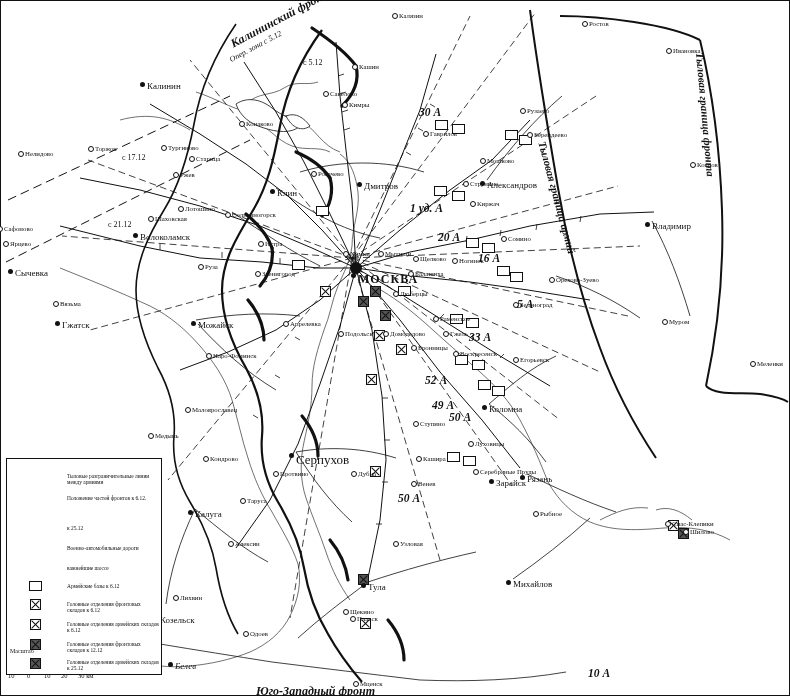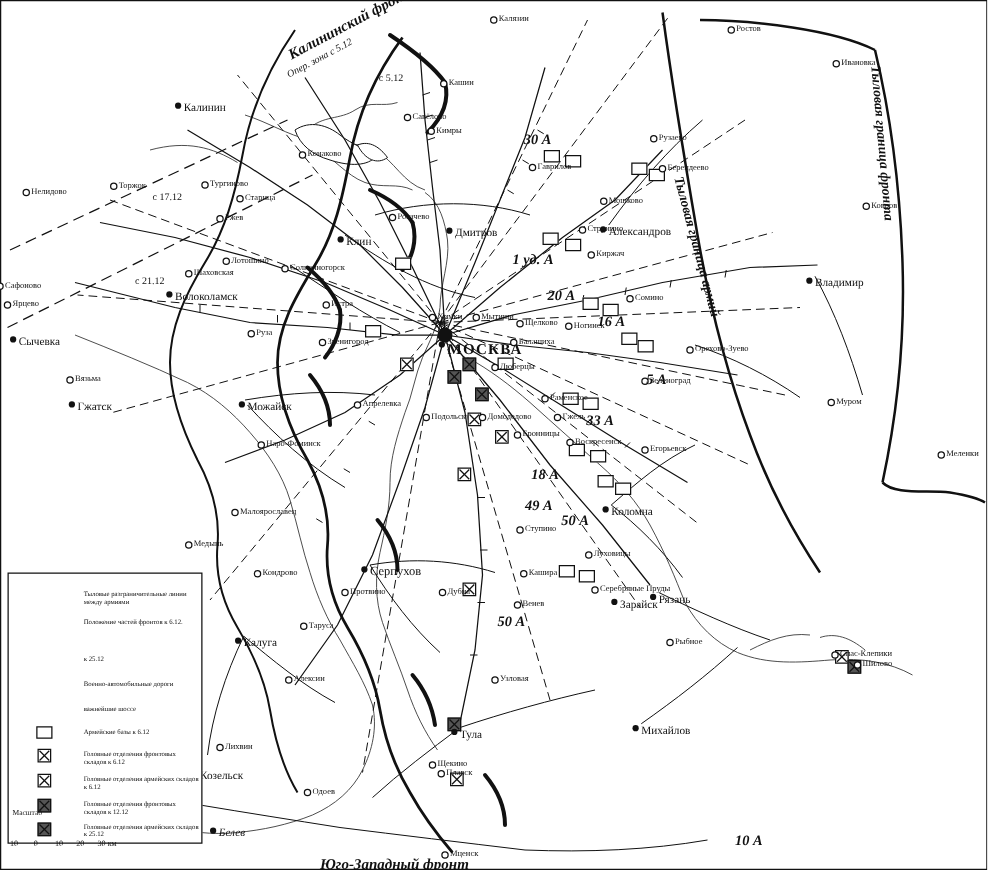--- a/index.html
+++ b/index.html
@@ -246,21 +246,21 @@
       <div class="lbl city" style="left: 652px; top: 221px; font-size: 9px;">Владимир</div>
       <div class="dotb" style="left: 645px; top: 222px;"></div>
       <div class="lbl city" style="left: 147px; top: 81px; font-size: 9px;">Калинин</div>
       <div class="dotb" style="left: 140px; top: 82px;"></div>
       <div class="lbl city" style="left: 364px; top: 181px; font-size: 9px;">Дмитров</div>
       <div class="dotb" style="left: 357px; top: 182px;"></div>
       <div class="lbl city" style="left: 487px; top: 180px; font-size: 9px;">Александров</div>
       <div class="dotb" style="left: 480px; top: 181px;"></div>
       <div class="lbl city" style="left: 489px; top: 404px; font-size: 9px;">Коломна</div>
       <div class="dotb" style="left: 482px; top: 405px;"></div>
-      <div class="lbl city" style="left: 296px; top: 452px; font-size: 10px;">Серпухов</div>
+      <div class="lbl city" style="left: 296px; top: 452px; font-size: 13px;">Серпухов</div>
       <div class="dotb" style="left: 289px; top: 453px;"></div>
       <div class="lbl city" style="left: 198px; top: 320px; font-size: 9px;">Можайск</div>
       <div class="dotb" style="left: 191px; top: 321px;"></div>
       <div class="lbl city" style="left: 62px; top: 320px; font-size: 9px;">Гжатск</div>
       <div class="dotb" style="left: 55px; top: 321px;"></div>
       <div class="lbl city" style="left: 140px; top: 232px; font-size: 9px;">Волоколамск</div>
       <div class="dotb" style="left: 133px; top: 233px;"></div>
       <div class="lbl city" style="left: 277px; top: 188px; font-size: 9px;">Клин</div>
       <div class="dotb" style="left: 270px; top: 189px;"></div>
       <div class="lbl city" style="left: 232px; top: 211px; font-size: 6.8px;">Солнечногорск</div>
@@ -414,22 +414,22 @@
       <div class="lbl city" style="left: 385px; top: 250px; font-size: 6.8px;">Мытищи</div>
       <div class="dot" style="left: 378px; top: 251px;"></div>
       <div class="lbl city" style="left: 350px; top: 250px; font-size: 6.8px;">Химки</div>
       <div class="dot" style="left: 343px; top: 251px;"></div>
       <div class="lbl army" style="left: 419px; top: 106px;">30 А</div>
       <div class="lbl army" style="left: 410px; top: 202px;">1 уд. А</div>
       <div class="lbl army" style="left: 438px; top: 231px;">20 А</div>
       <div class="lbl army" style="left: 478px; top: 252px;">16 А</div>
       <div class="lbl army" style="left: 517px; top: 298px;">5 А</div>
       <div class="lbl army" style="left: 469px; top: 331px;">33 А</div>
-      <div class="lbl army" style="left: 425px; top: 374px;">18 А</div>
-      <div class="lbl army" style="left: 420px; top: 399px;">49 А</div>
+      <div class="lbl army" style="left: 425px; top: 374px;">52 А</div>
+      <div class="lbl army" style="left: 432px; top: 399px;">49 А</div>
       <div class="lbl army" style="left: 398px; top: 492px;">50 А</div>
       <div class="lbl army" style="left: 588px; top: 626px; margin-top: 41px;">10 А</div>
       <div class="lbl army" style="left: 449px; top: 411px;">50 А</div>
       <div class="lbl front" style="left: 228px; top: 38px; transform: rotate(-28deg); transform-origin: left top;">Калининский фронт</div>
       <div class="lbl front" style="left: 228px; top: 56px; transform: rotate(-28deg); transform-origin: left top; font-size: 8px; font-weight: normal;">Опер. зона с 5.12</div>
       <div class="lbl front" style="left: 256px; top: 684px; transform-origin: left top;">Юго-Западный фронт</div>
       <div class="lbl front" style="left: 706px; top: 52px; transform: rotate(85deg); transform-origin: left top; font-size: 11px;">Тыловая граница фронта</div>
       <div class="lbl front" style="left: 548px; top: 140px; transform: rotate(75deg); transform-origin: left top; font-size: 11px;">Тыловая граница армий</div>
       <div class="lbl small" style="left: 122px; top: 153px; font-size: 8px;">с 17.12</div>
       <div class="lbl small" style="left: 108px; top: 220px; font-size: 8px;">с 21.12</div>

